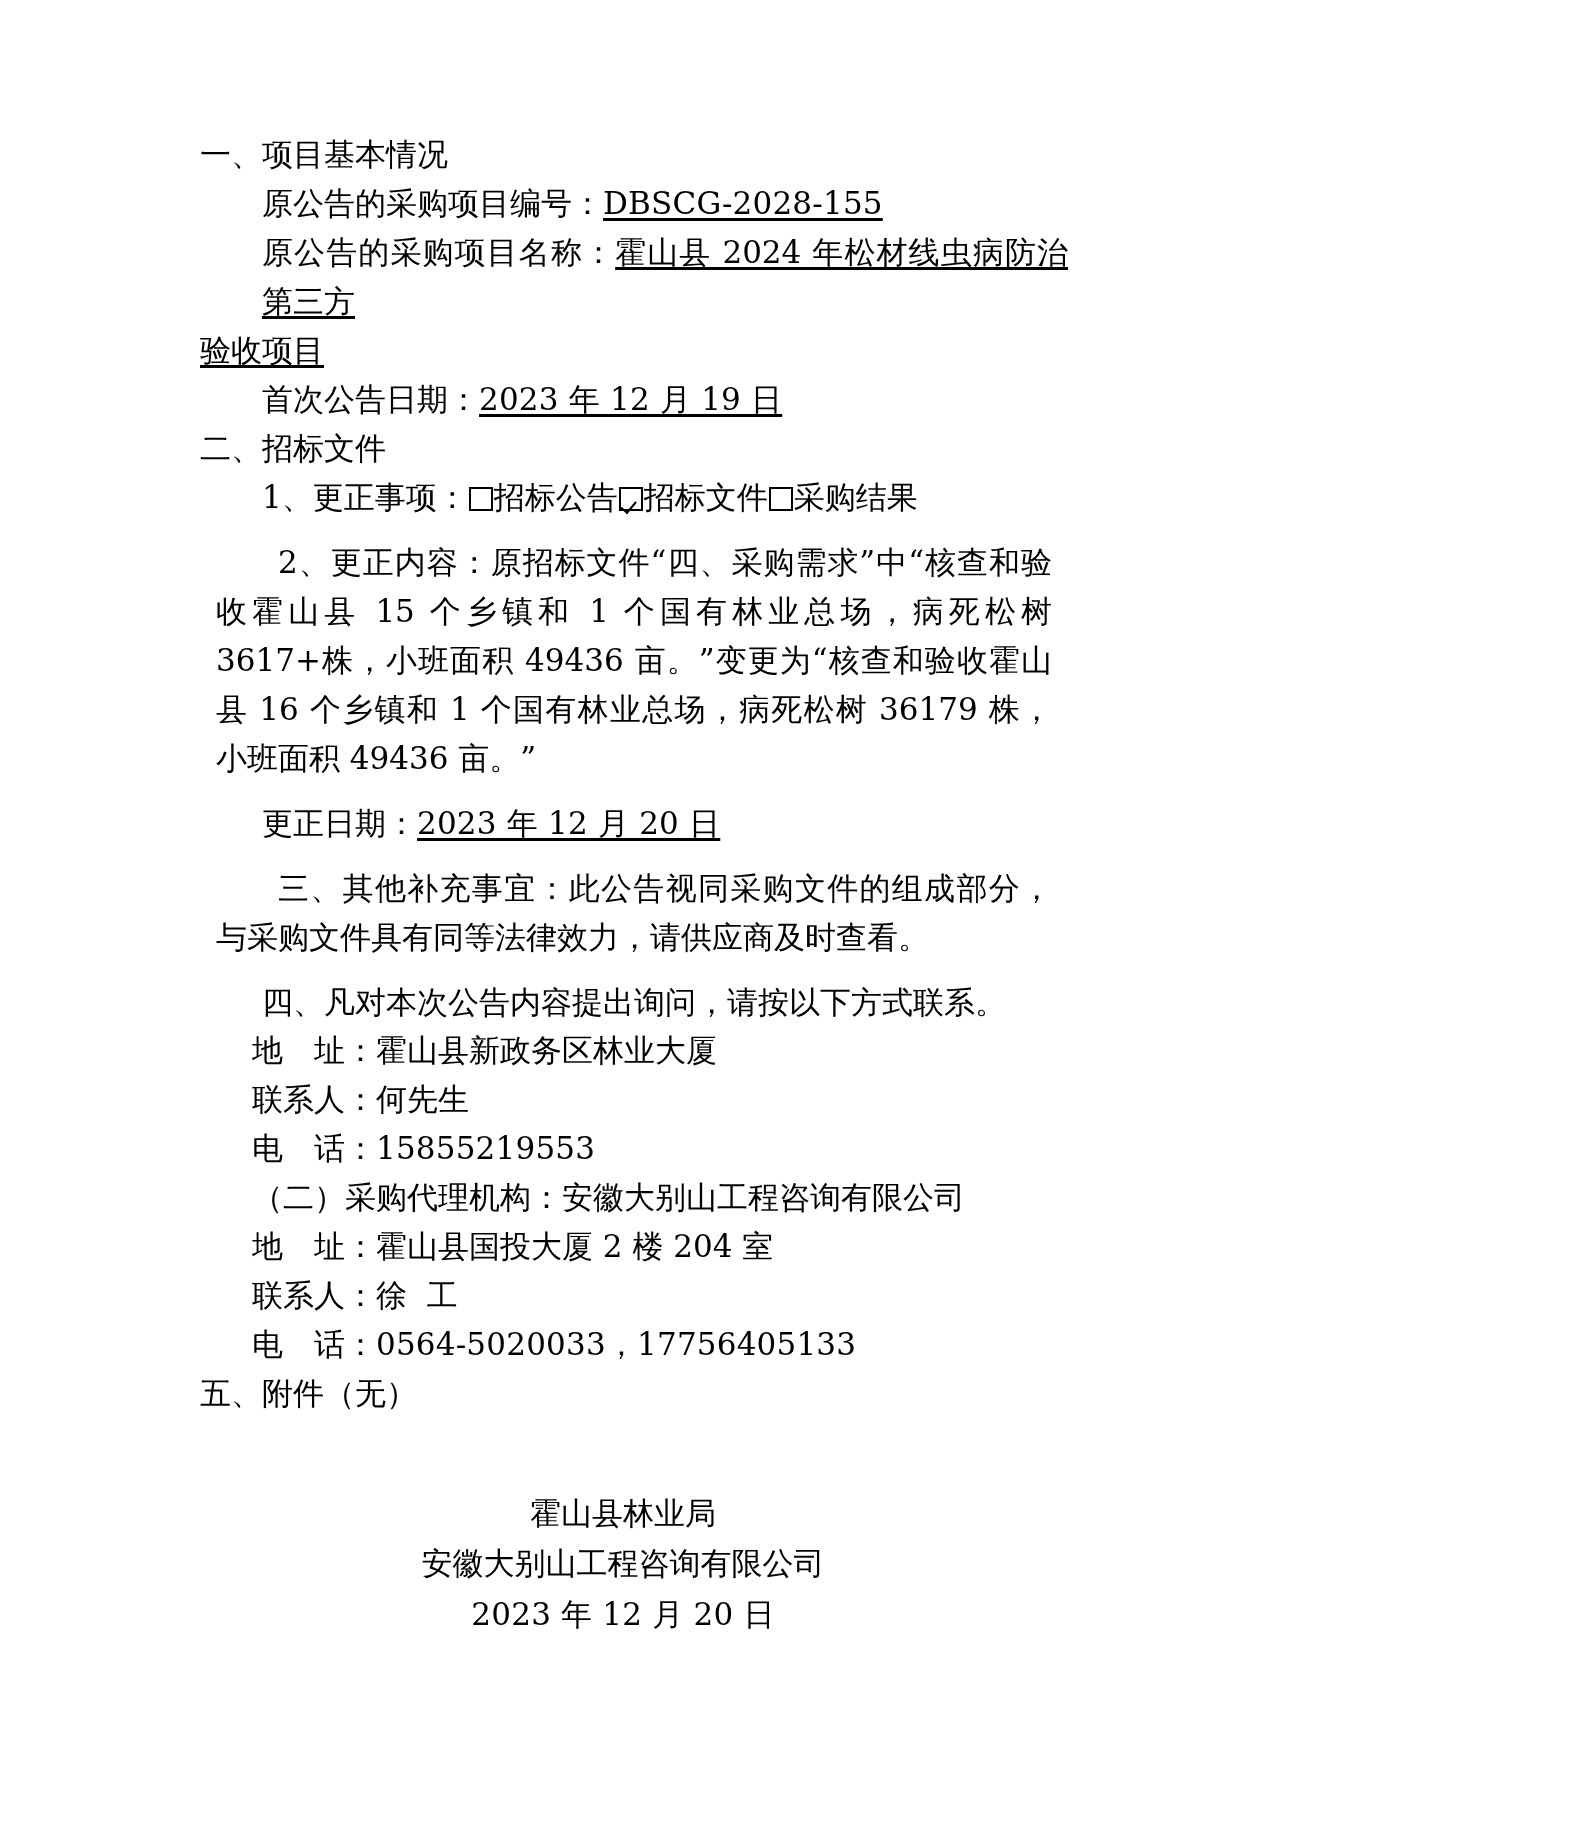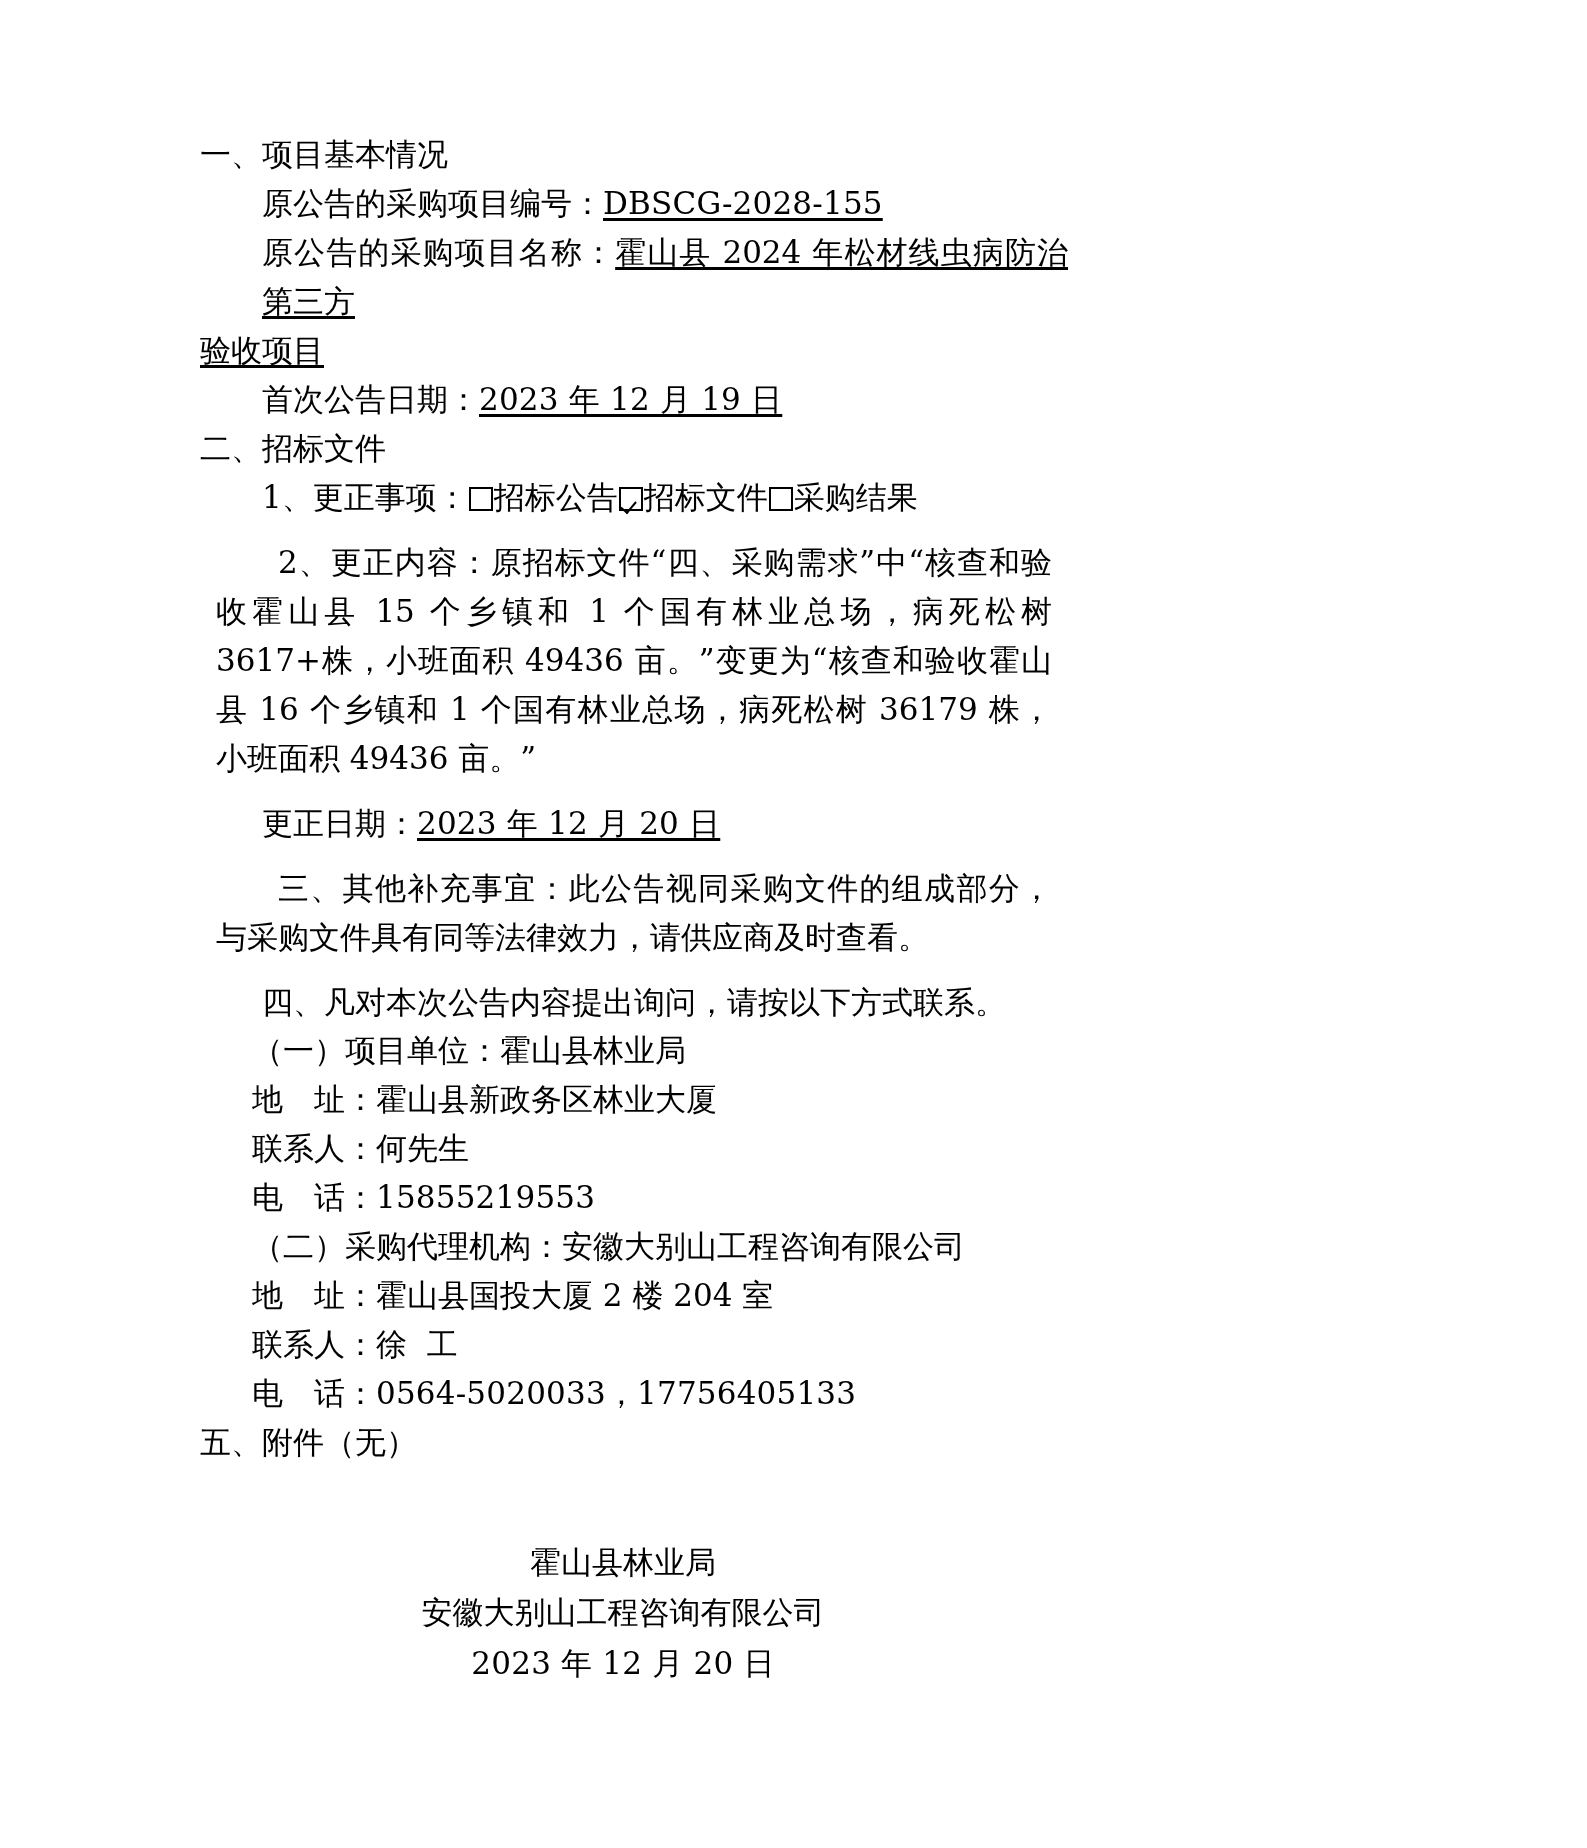--- a/index.html
+++ b/index.html
@@ -97,21 +97,20 @@
 
     <div class="para"><span>2、更正内容：</span><span>原招标文件“四、采购需求”中“核查和验收霍山县 15 个乡镇和 1 个国有林业总场，病死松树 3617+株，小班面积 49436 亩。”变更为“核查和验收霍山县 16 个乡镇和 1 个国有林业总场，病死松树 36179 株，小班面积 49436 亩。”</span></div>
 
 
     <div class="line indent-2"><span>更正日期：</span><span class="u nums">2023 年 12 月 20 日</span></div>
 
     <div class="para"><span>三、其他补充事宜：</span><span>此公告视同采购文件的组成部分，与采购文件具有同等法律效力，请供应商及时查看。</span></div>
 
     <div class="line indent-2">四、凡对本次公告内容提出询问，请按以下方式联系。</div>
 
-    <div class="line indent-2b">（一）项目单位：霍山县林业局</div>
     <div class="line indent-2b"><span>地　址：</span><span>霍山县新政务区林业大厦</span></div>
     <div class="line indent-2b"><span>联系人：</span><span>何先生</span></div>
     <div class="line indent-2b"><span>电　话：</span><span class="nums">15855219553</span></div>
 
     <div class="line indent-2b">（二）采购代理机构：安徽大别山工程咨询有限公司</div>
     <div class="line indent-2b"><span>地　址：</span><span>霍山县国投大厦 2 楼 204 室</span></div>
     <div class="line indent-2b"><span>联系人：</span><span>徐  工</span></div>
     <div class="line indent-2b"><span>电　话：</span><span class="nums">0564-5020033，17756405133</span></div>
 
     <div class="line blk">五、附件（无）</div>

